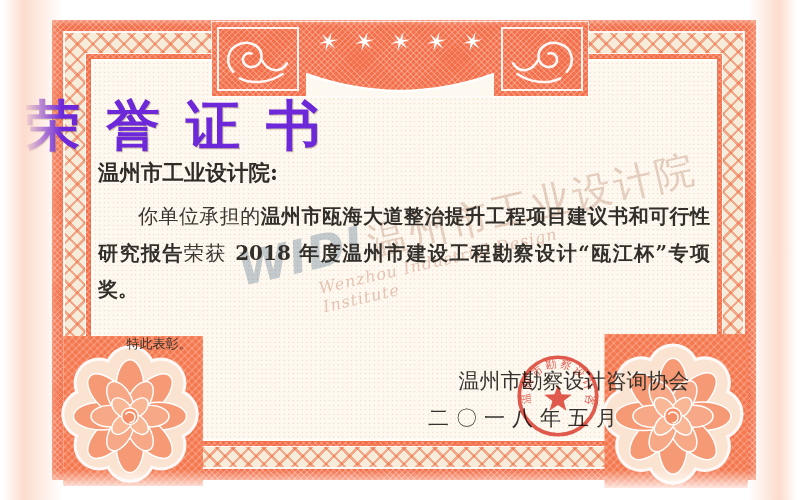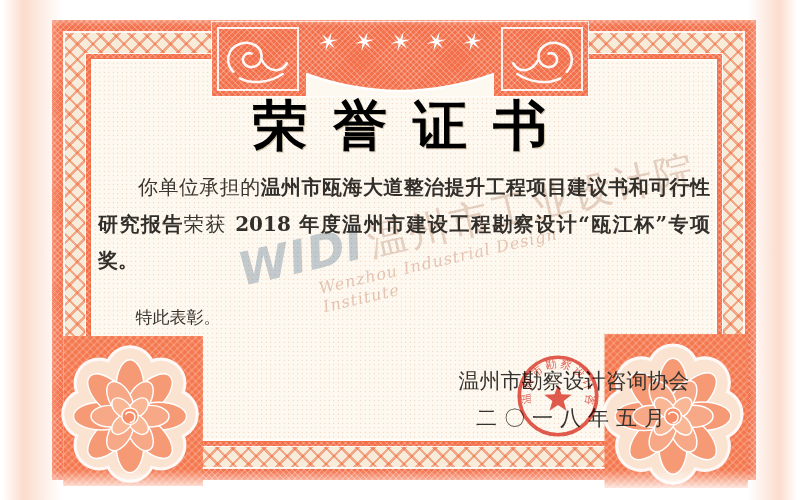--- a/index.html
+++ b/index.html
@@ -44,30 +44,30 @@
   .stars{position:absolute;left:88px;top:9px;width:200px;display:flex;justify-content:center;gap:15px;}
   .star{width:21px;height:21px;}
   .swag{position:absolute;left:94px;bottom:0;width:188px;height:34px;}
 
   
   .rose{position:absolute;z-index:2;}
   .rose-left{left:50px;top:334px;width:160px;height:154px;}
   .rose-right{left:592px;top:332px;width:162px;height:158px;}
 
   
-  .title{position:absolute;left:0;right:0;top:90px;margin:0;z-index:4;text-align:center;
-        font-size:54px;font-weight:bold;letter-spacing:26px;padding-left:26px;color:#000000;
+  .title{position:absolute;left:0;right:0;top:90px;margin:0;z-index:4;
+        font-size:54px;font-weight:bold;letter-spacing:26px;padding-left:26px;color:#6d28d9;
         text-shadow:1px 1px 0 rgba(120,100,40,.35);}
   .bodywrap{position:absolute;left:98px;top:158px;width:612px;z-index:4;}
   .addressee{font-size:21.5px;font-weight:700;color:#2f2b27;}
   .para{margin:11px 0 10px;font-size:20px;line-height:36.5px;text-align:justify;text-indent:2em;color:#3a362f;}
   .para .b{font-weight:700;color:#322e29;}
-  .closing{margin-top:27px;font-size:17px;padding-left:2.2em;}
+  .closing{margin-top:27px;font-size:13px;padding-left:2.2em;}
   .issuer{position:absolute;left:428px;top:367px;width:292px;z-index:4;text-align:center;font-size:21px;color:#35312c;}
-  .date{position:absolute;left:428px;top:404px;width:292px;z-index:4;text-align:center;font-size:21px;letter-spacing:7px;color:#35312c;}
+  .date{position:absolute;left:428px;top:404px;width:292px;z-index:4;font-size:21px;letter-spacing:7px;color:#35312c;}
 
   
   .watermark{position:absolute;left:238px;top:198px;width:400px;z-index:3;transform:rotate(-13deg);
         opacity:.45;mix-blend-mode:multiply;pointer-events:none;}
   .wm-row{white-space:nowrap;}
   .wm-abbr{font-family:"DejaVu Sans","Liberation Sans",sans-serif;font-weight:bold;font-style:italic;
         font-size:46px;color:#7d96ac;letter-spacing:1px;}
   .wm-cn{font-size:39px;color:#c8a28e;letter-spacing:3px;}
   .wm-en{font-style:italic;font-size:16px;color:#c98b72;letter-spacing:1px;margin:-4px 0 0 74px;}
 
@@ -212,20 +212,21 @@
     </div>
     <svg class="swag" viewBox="0 0 188 34">
       <path d="M0,12 Q94,46 188,12 L188,34 L0,34 Z" fill="#fdf8f0"></path>
       <path d="M0,12 Q94,46 188,12" fill="none" stroke="#ffffff" stroke-width="2.4"></path>
     </svg>
   </div>
 
   <h1 class="title">荣誉证书</h1>
 
   <div class="bodywrap">
+    <div class="addressee">温州市工业设计院:</div>
     <p class="para"><span>你单位承担的</span><span class="b">温州市瓯海大道整治提升工程项目建议书和可行性研究报告</span><span>荣获</span><span class="b"> 2018 年度温州市建设工程勘察设计“瓯江杯”专项奖。</span></p>
     <div class="closing">特此表彰。</div>
   </div>
 
   <div class="issuer">温州市勘察设计咨询协会</div>
   <div class="date">二〇一八年五月</div>
 
   <div class="watermark">
     <div class="wm-row">
       <span class="wm-abbr">WIDI</span>

